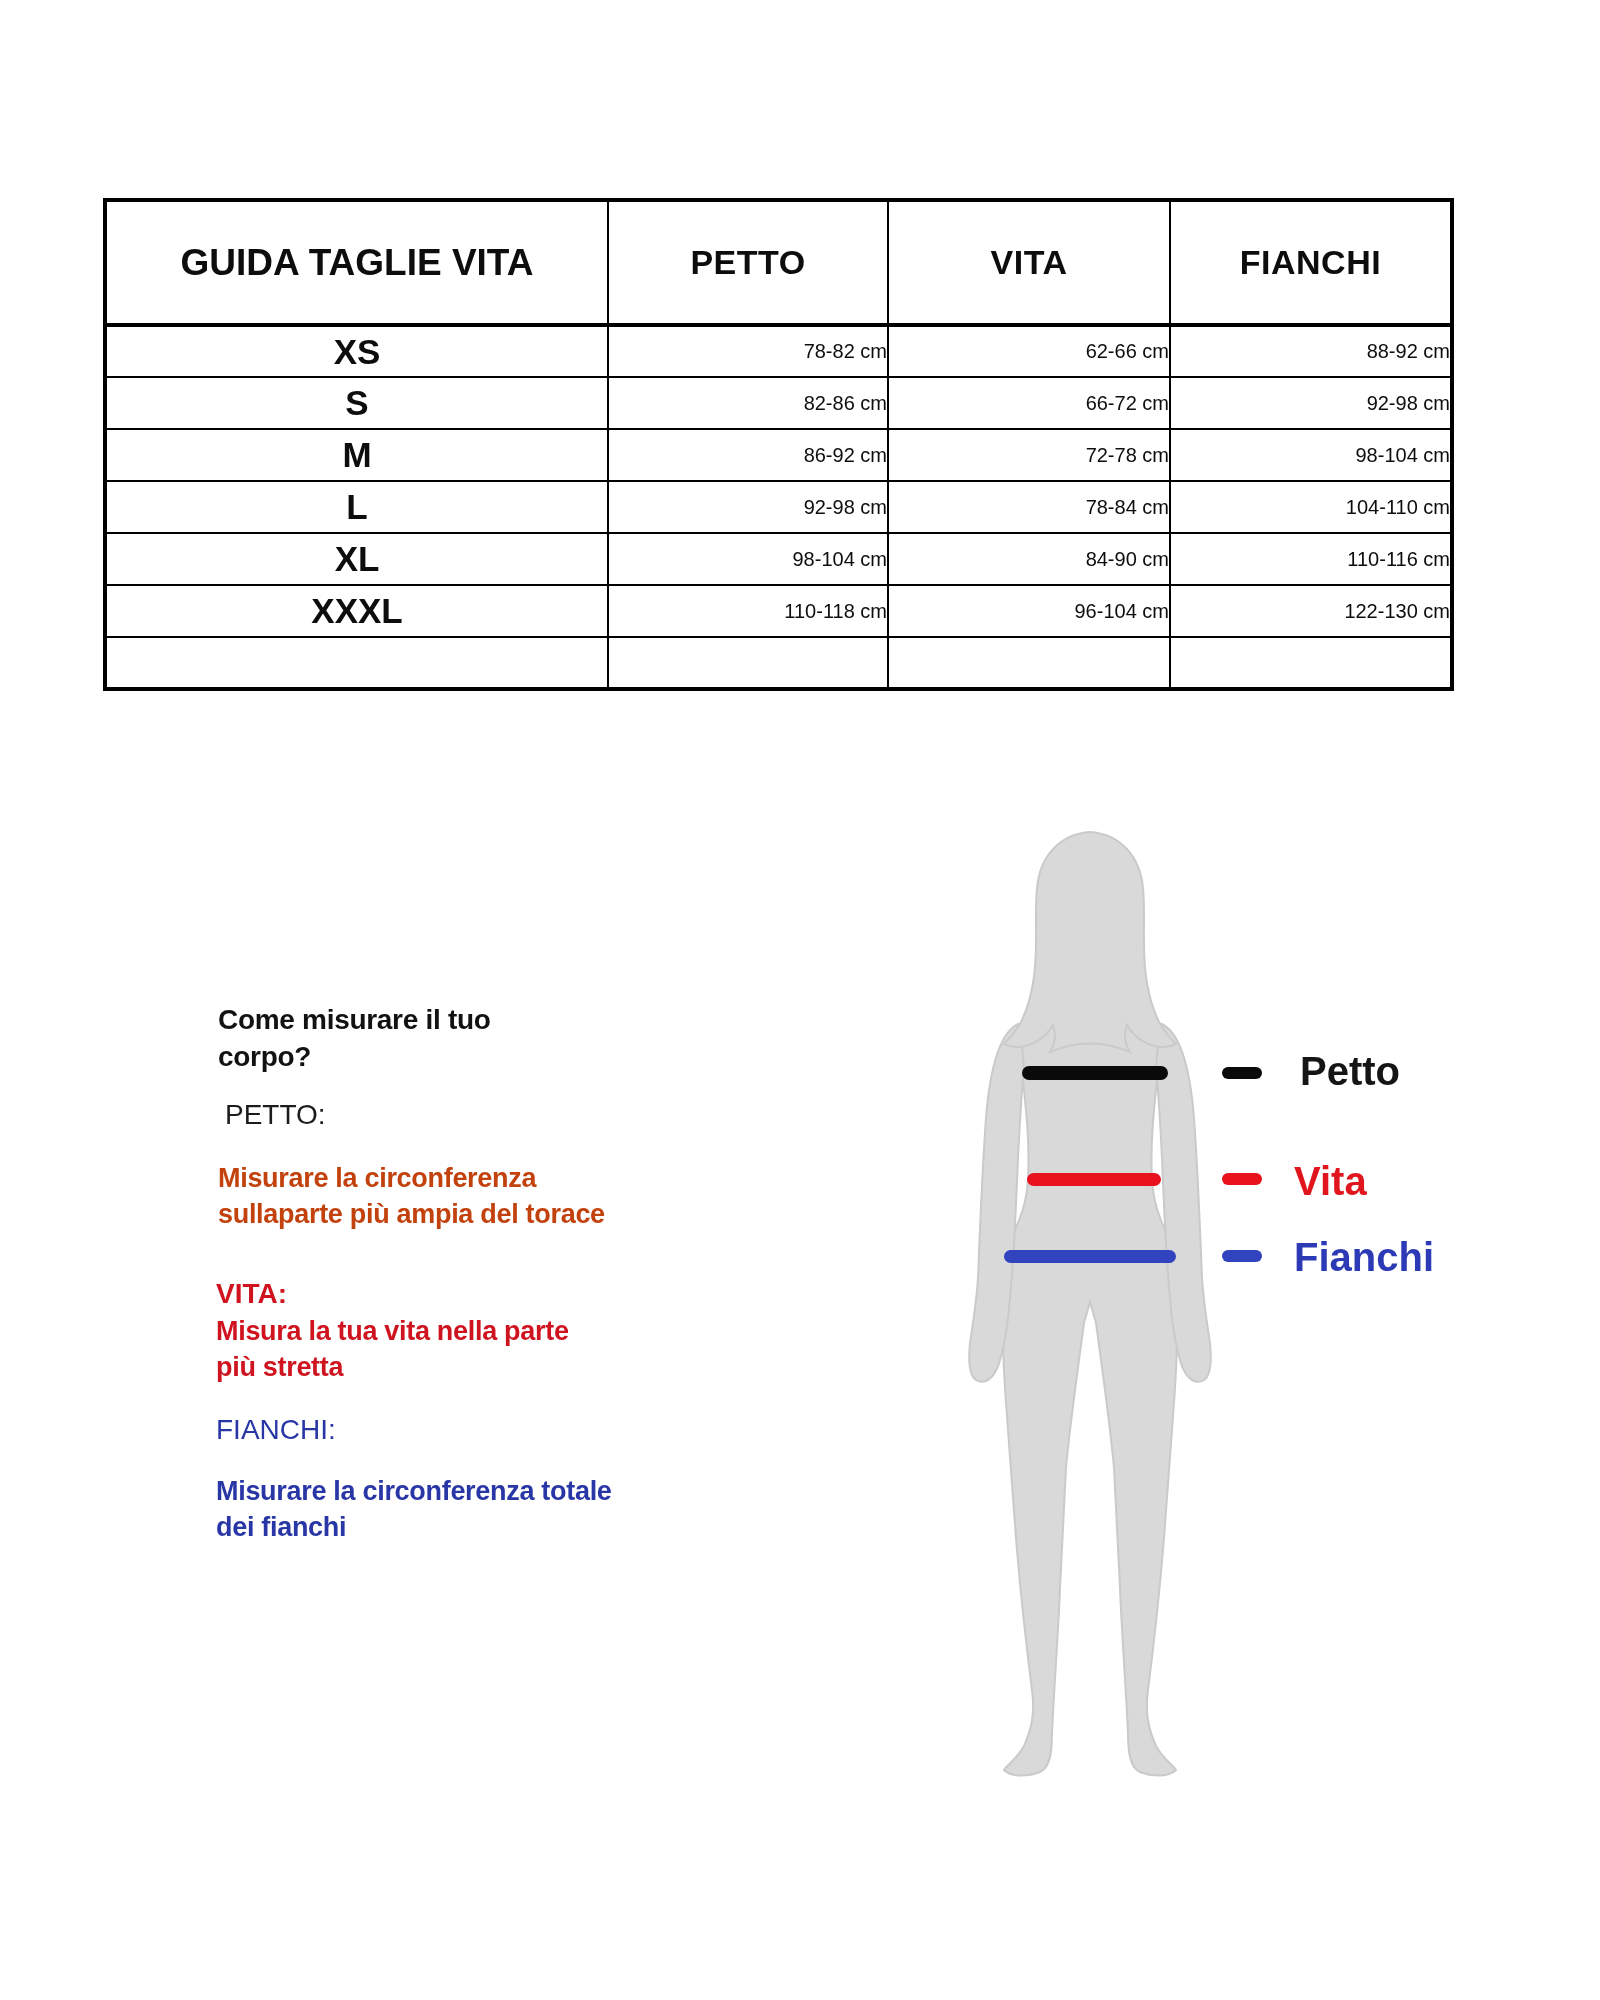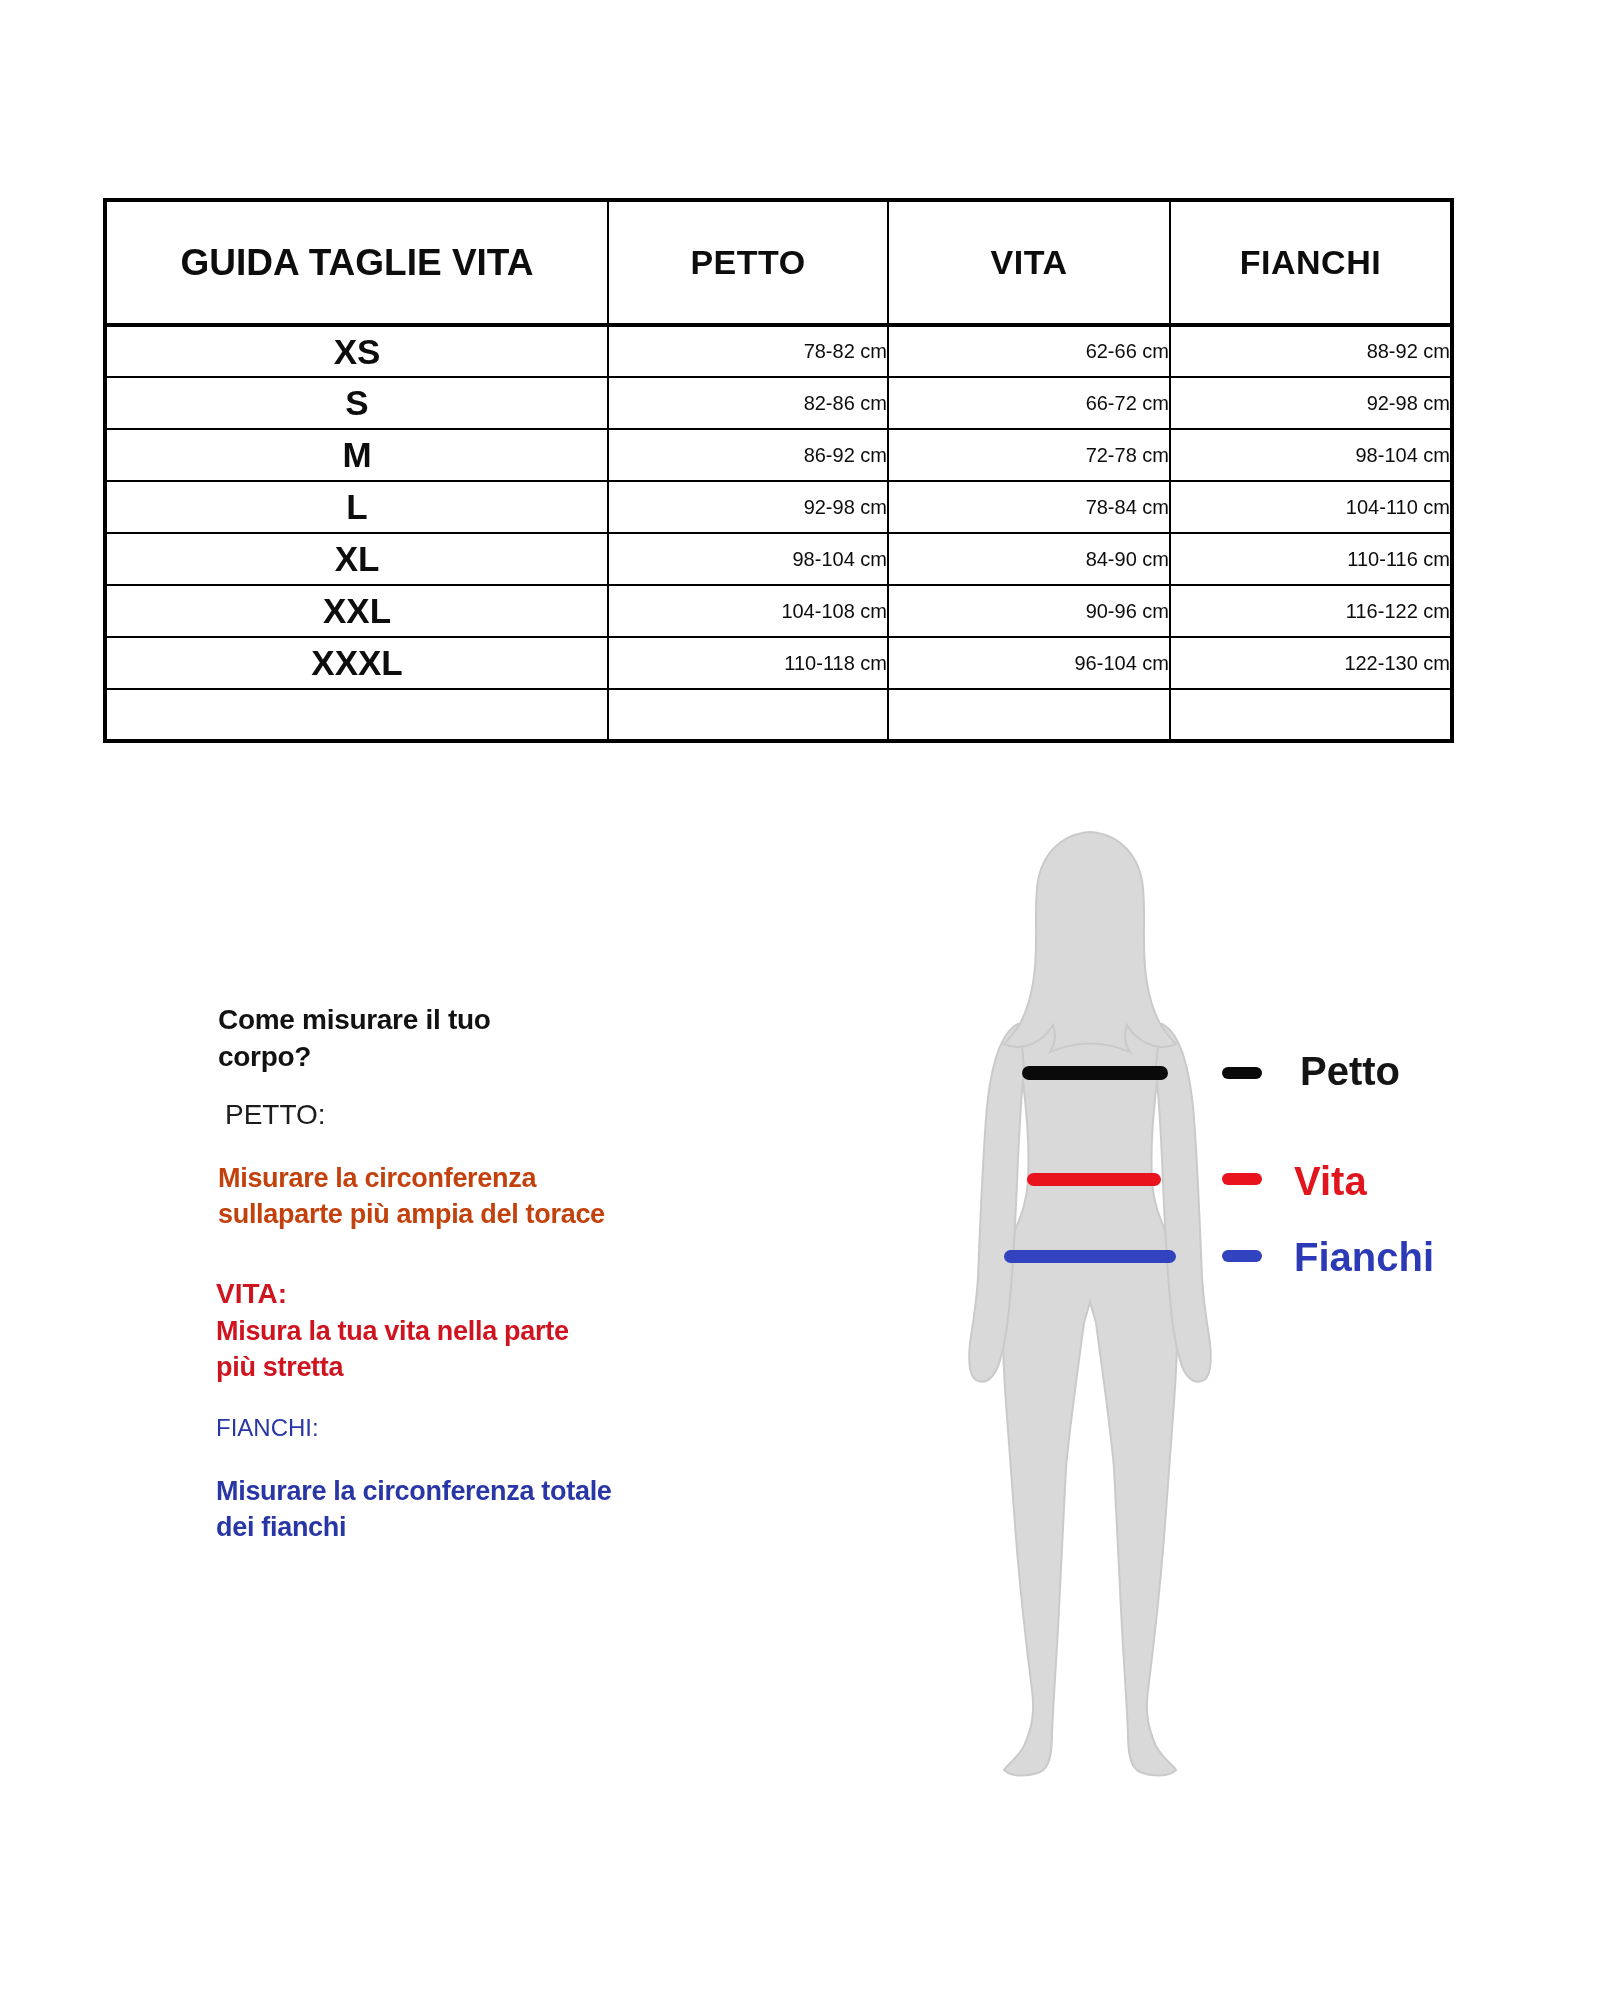--- a/index.html
+++ b/index.html
@@ -49,21 +49,21 @@
     font-weight: 400;
   }
 
   
   .ins { position: absolute; margin: 0; white-space: pre-line; line-height: 1.32; }
   .ins-title        { left: 218px; top: 1002px; width: 320px; font-size: 28px; font-weight: bold; color: #121212; letter-spacing: -0.3px; }
   .ins-petto-label  { left: 225px; top: 1097px; font-size: 28px; font-weight: 400; color: #1c1c1c; }
   .ins-petto-text   { left: 218px; top: 1161px; font-size: 27px; font-weight: bold; color: #c2410c; letter-spacing: -0.3px; }
   .ins-vita-label   { left: 216px; top: 1276px; font-size: 28px; font-weight: bold; color: #cf1420; }
   .ins-vita-text    { left: 216px; top: 1314px; font-size: 27px; font-weight: bold; color: #cf1420; letter-spacing: -0.3px; }
-  .ins-fianchi-label{ left: 216px; top: 1412px; font-size: 24px; font-weight: 400; color: #2936a6; }
+  .ins-fianchi-label{ left: 216px; top: 1412px; font-size: 28px; font-weight: 400; color: #2936a6; }
   .ins-fianchi-text { left: 216px; top: 1474px; font-size: 27px; font-weight: bold; color: #2936a6; letter-spacing: -0.3px; }
 
   
   .silhouette { position: absolute; left: 960px; top: 828px; width: 260px; height: 950px; }
   .mline { position: absolute; border-radius: 8px; }
   .line-petto   { left: 1022px; top: 1066px; width: 146px; height: 14px; background: #0a0a0a; }
   .line-vita    { left: 1027px; top: 1173px; width: 134px; height: 13px; background: #e8131c; }
   .line-fianchi { left: 1004px; top: 1250px; width: 172px; height: 13px; background: #3243c0; }
 
   .dash { position: absolute; width: 40px; height: 12px; border-radius: 7px; }
@@ -119,26 +119,20 @@
         <td class="size-cell">L</td>
         <td class="val-cell">92-98 cm</td>
         <td class="val-cell">78-84 cm</td>
         <td class="val-cell">104-110 cm</td>
       </tr>
       <tr>
         <td class="size-cell">XL</td>
         <td class="val-cell">98-104 cm</td>
         <td class="val-cell">84-90 cm</td>
         <td class="val-cell">110-116 cm</td>
-      </tr>
-      <tr>
-        <td class="size-cell">XXL</td>
-        <td class="val-cell">104-108 cm</td>
-        <td class="val-cell">90-96 cm</td>
-        <td class="val-cell">116-122 cm</td>
       </tr>
       <tr>
         <td class="size-cell">XXXL</td>
         <td class="val-cell">110-118 cm</td>
         <td class="val-cell">96-104 cm</td>
         <td class="val-cell">122-130 cm</td>
       </tr>
       <tr>
         <td class="size-cell"></td>
         <td class="val-cell"></td>

